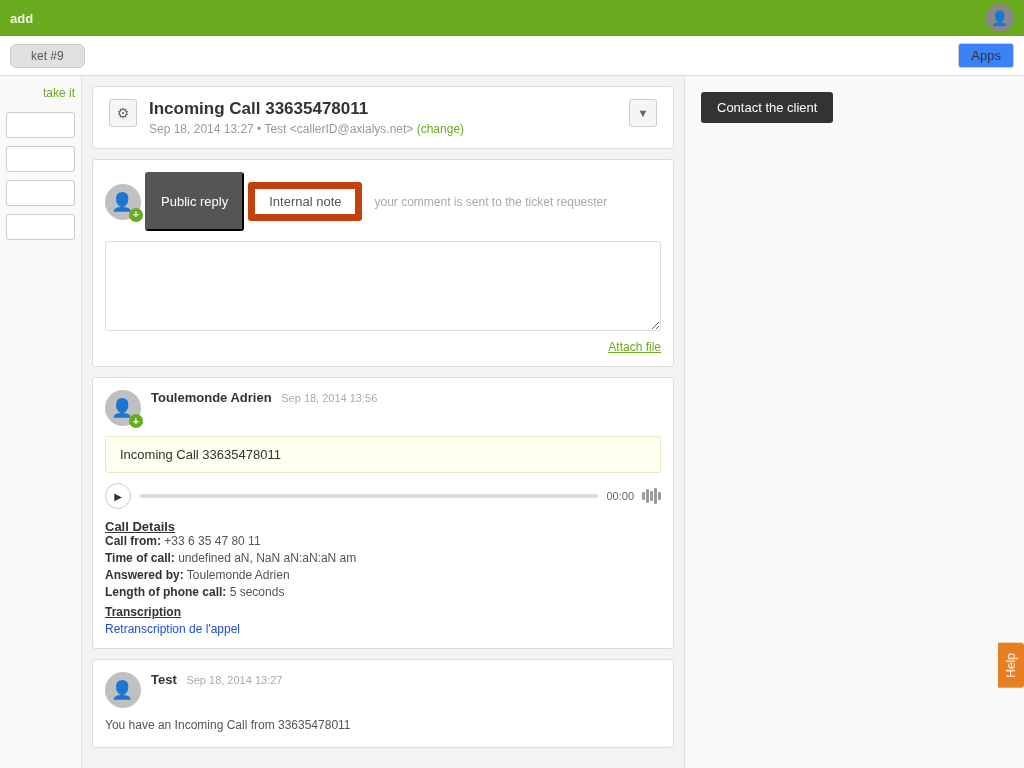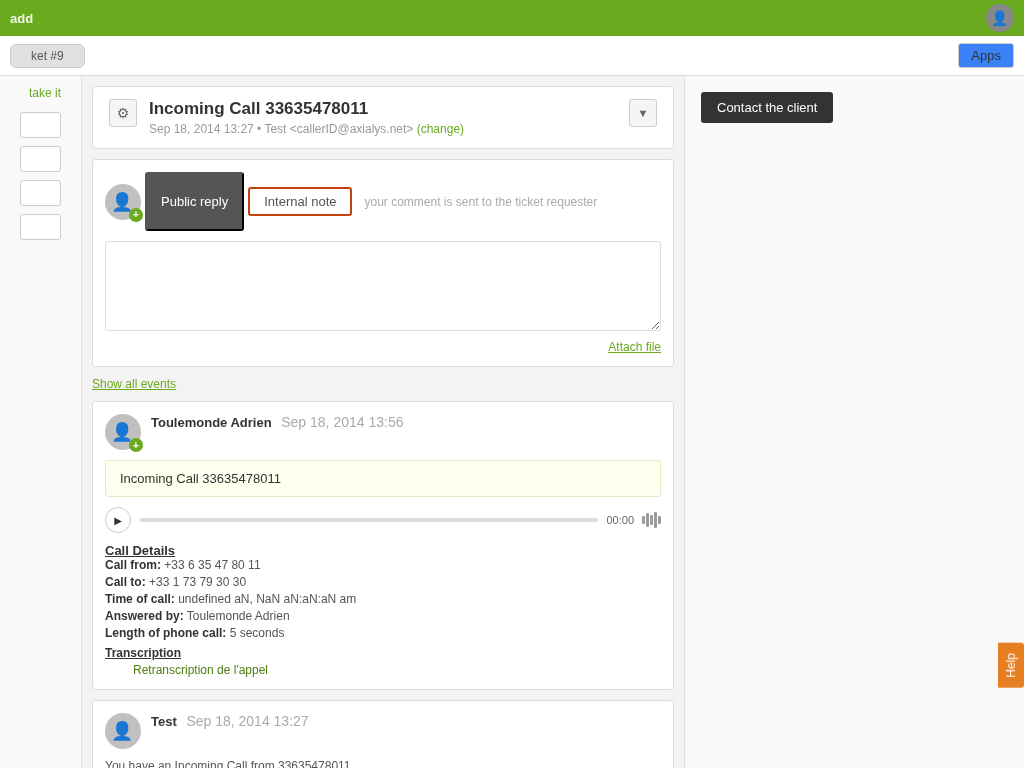--- a/index.html
+++ b/index.html
@@ -64,21 +64,21 @@
     .main-layout {
       display: flex;
       height: calc(768px - 76px);
     }
 
     
     .left-sidebar {
       width: 82px;
       background: #f9f9f9;
       border-right: 1px solid #e0e0e0;
-      padding: 10px 20px;
+      padding: 10px 6px;
       display: flex;
       flex-direction: column;
       gap: 8px;
     }
     .sidebar-action {
       font-size: 12px;
       color: #6aaa1e;
       text-align: right;
       cursor: pointer;
       margin-bottom: 4px;
@@ -176,21 +176,21 @@
       background: #555;
       color: #fff;
       padding: 20px 14px;
       border-radius: 3px;
       font-size: 13px;
       cursor: pointer;
     }
     .reply-tab-inactive {
       background: #fff;
       color: #555;
-      border: 2px solid #c2410c;
+      border: 7px solid #c2410c;
       padding: 5px 14px;
       border-radius: 3px;
       font-size: 13px;
       cursor: pointer;
     }
     .reply-tab-hint {
       font-size: 12px;
       color: #aaa;
       margin-left: 8px;
     }
@@ -269,21 +269,21 @@
       justify-content: center;
       color: #fff;
       font-size: 10px;
       font-weight: bold;
     }
     .event-author {
       font-weight: bold;
       font-size: 13px;
     }
     .event-time {
-      font-size: 14px;
+      font-size: 11px;
       color: #aaa;
       margin-left: 6px;
     }
     .incoming-call-box {
       background: #fffff0;
       border: 1px solid #e8e8c8;
       border-radius: 3px;
       padding: 10px 14px;
       font-size: 13px;
       margin-bottom: 10px;
@@ -352,22 +352,21 @@
     .transcription-title {
       font-size: 12px;
       font-weight: bold;
       text-decoration: underline;
       color: #333;
       margin-top: 6px;
       margin-bottom: 3px;
     }
     .transcription-text {
       font-size: 12px;
-      color: #4d7c0f;
-      margin-left: 28px;
+      color: #1d4ed8;
     }
 
     
     .event-card2 {
       background: #fff;
       border: 1px solid #ddd;
       border-radius: 3px;
       padding: 12px;
       margin-bottom: 10px;
     }
@@ -477,23 +476,20 @@
         <button class="reply-tab-active">Public reply</button>
         <button class="reply-tab-inactive">Internal note</button>
         <span class="reply-tab-hint">your comment is sent to the ticket requester</span>
       </div>
       <textarea class="reply-textarea" style=""></textarea>
       <div class="attach-file">
         <span class="attach-link">Attach file</span>
       </div>
     </div>
 
-    <div class="show-events">
-      <span>Show all events</span>
-    </div>
 
     <div class="event-card">
       <div class="event-header">
         <div class="avatar-wrap">
           <div class="avatar">👤</div>
           <div class="avatar-badge">+</div>
         </div>
         <div>
           <span class="event-author">Toulemonde Adrien</span>
           <span class="event-time">Sep 18, 2014 13:56</span>
@@ -515,24 +511,20 @@
           <div class="waveform-bar" style="height:16px;"></div>
           <div class="waveform-bar" style="height:8px;"></div>
         </div>
       </div>
       <div class="call-details-title">Call Details</div>
       <div class="call-detail-row">
         <strong>Call from:</strong>
         <span>+33 6 35 47 80 11</span>
       </div>
       <div class="call-detail-row">
-        <strong>Call to:</strong>
-        <span>+33 1 73 79 30 30</span>
-      </div>
-      <div class="call-detail-row">
         <strong>Time of call:</strong>
         <span>undefined aN, NaN aN:aN:aN am</span>
       </div>
       <div class="call-detail-row">
         <strong>Answered by:</strong>
         <span>Toulemonde Adrien</span>
       </div>
       <div class="call-detail-row">
         <strong>Length of phone call:</strong>
         <span>5 seconds</span>

